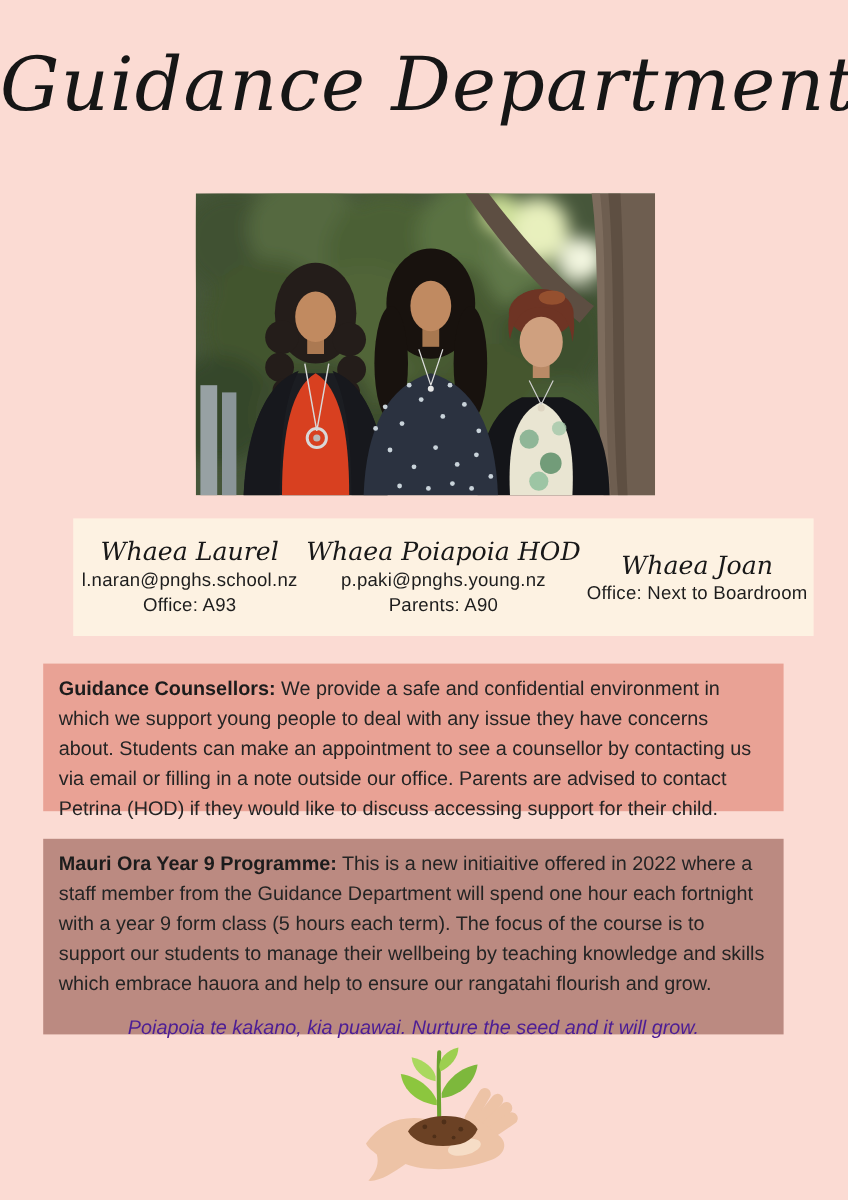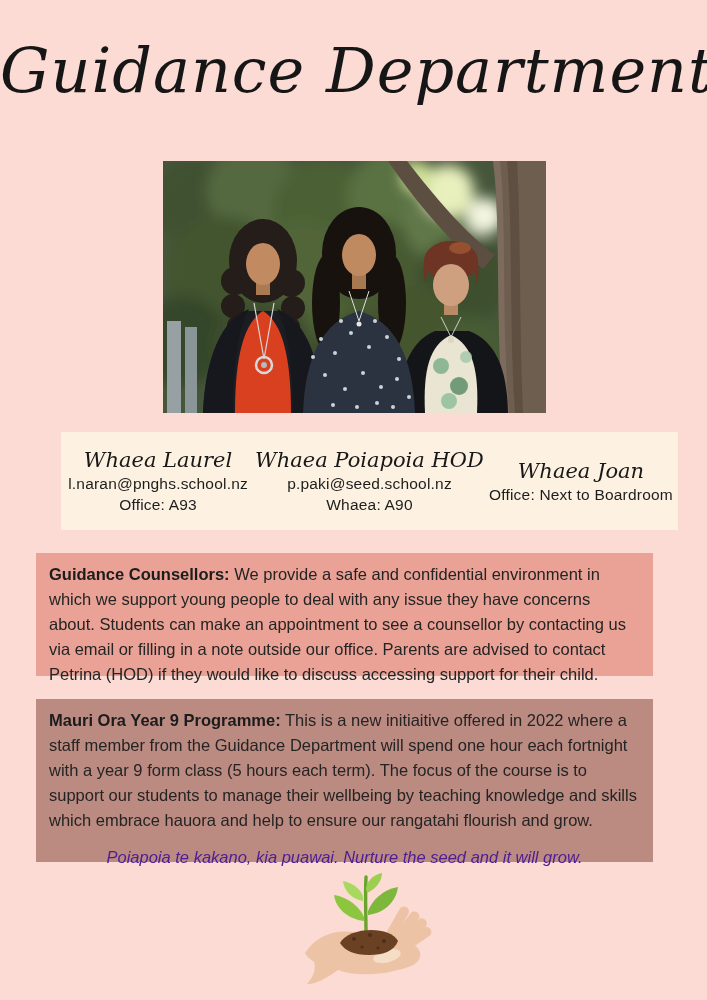--- a/index.html
+++ b/index.html
@@ -161,22 +161,22 @@
   </div>
 
   <div class="staff-band">
     <div class="staff-member">
       <div class="staff-name">Whaea Laurel</div>
       <div class="staff-email">l.naran@pnghs.school.nz</div>
       <div class="staff-office">Office: A93</div>
     </div>
     <div class="staff-member">
       <div class="staff-name">Whaea Poiapoia HOD</div>
-      <div class="staff-email">p.paki@seed.school.nz</div>
-      <div class="staff-office">Whaea: A90</div>
+      <div class="staff-email">p.paki@pnghs.young.nz</div>
+      <div class="staff-office">Parents: A90</div>
     </div>
     <div class="staff-member">
       <div class="staff-name">Whaea Joan</div>
       <div class="staff-office">Office: Next to Boardroom</div>
     </div>
   </div>
 
   <div class="section section-1">
     <p>
       <span class="section-heading">Guidance Counsellors:</span>

